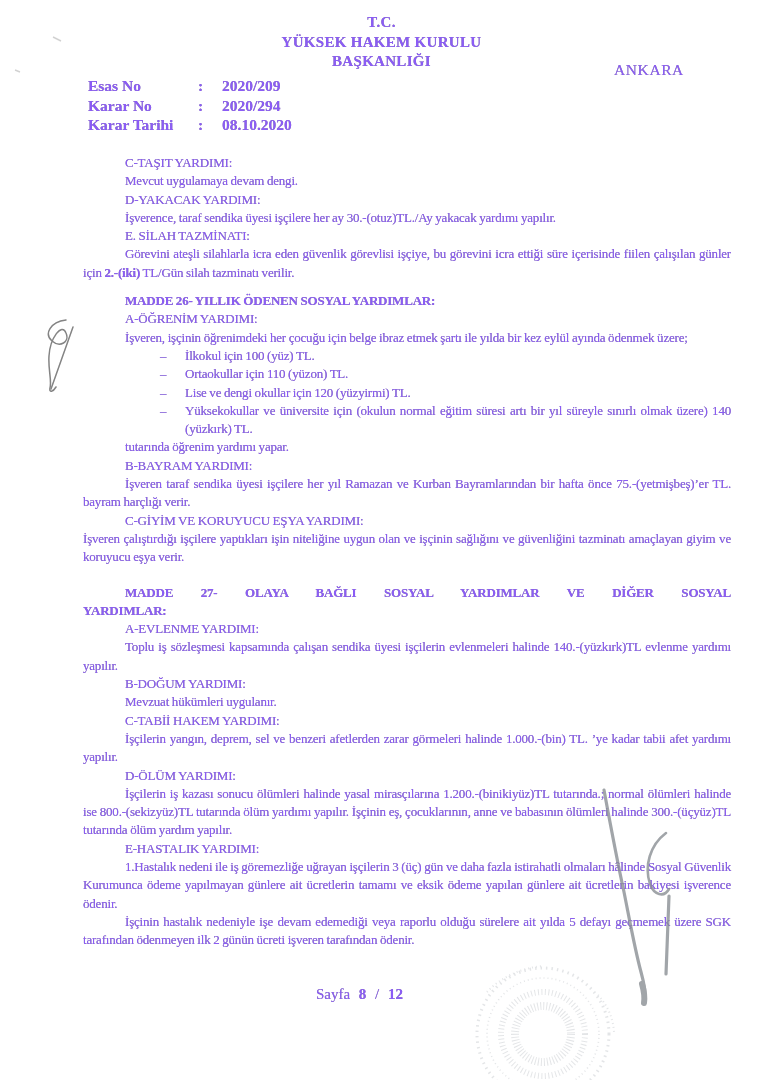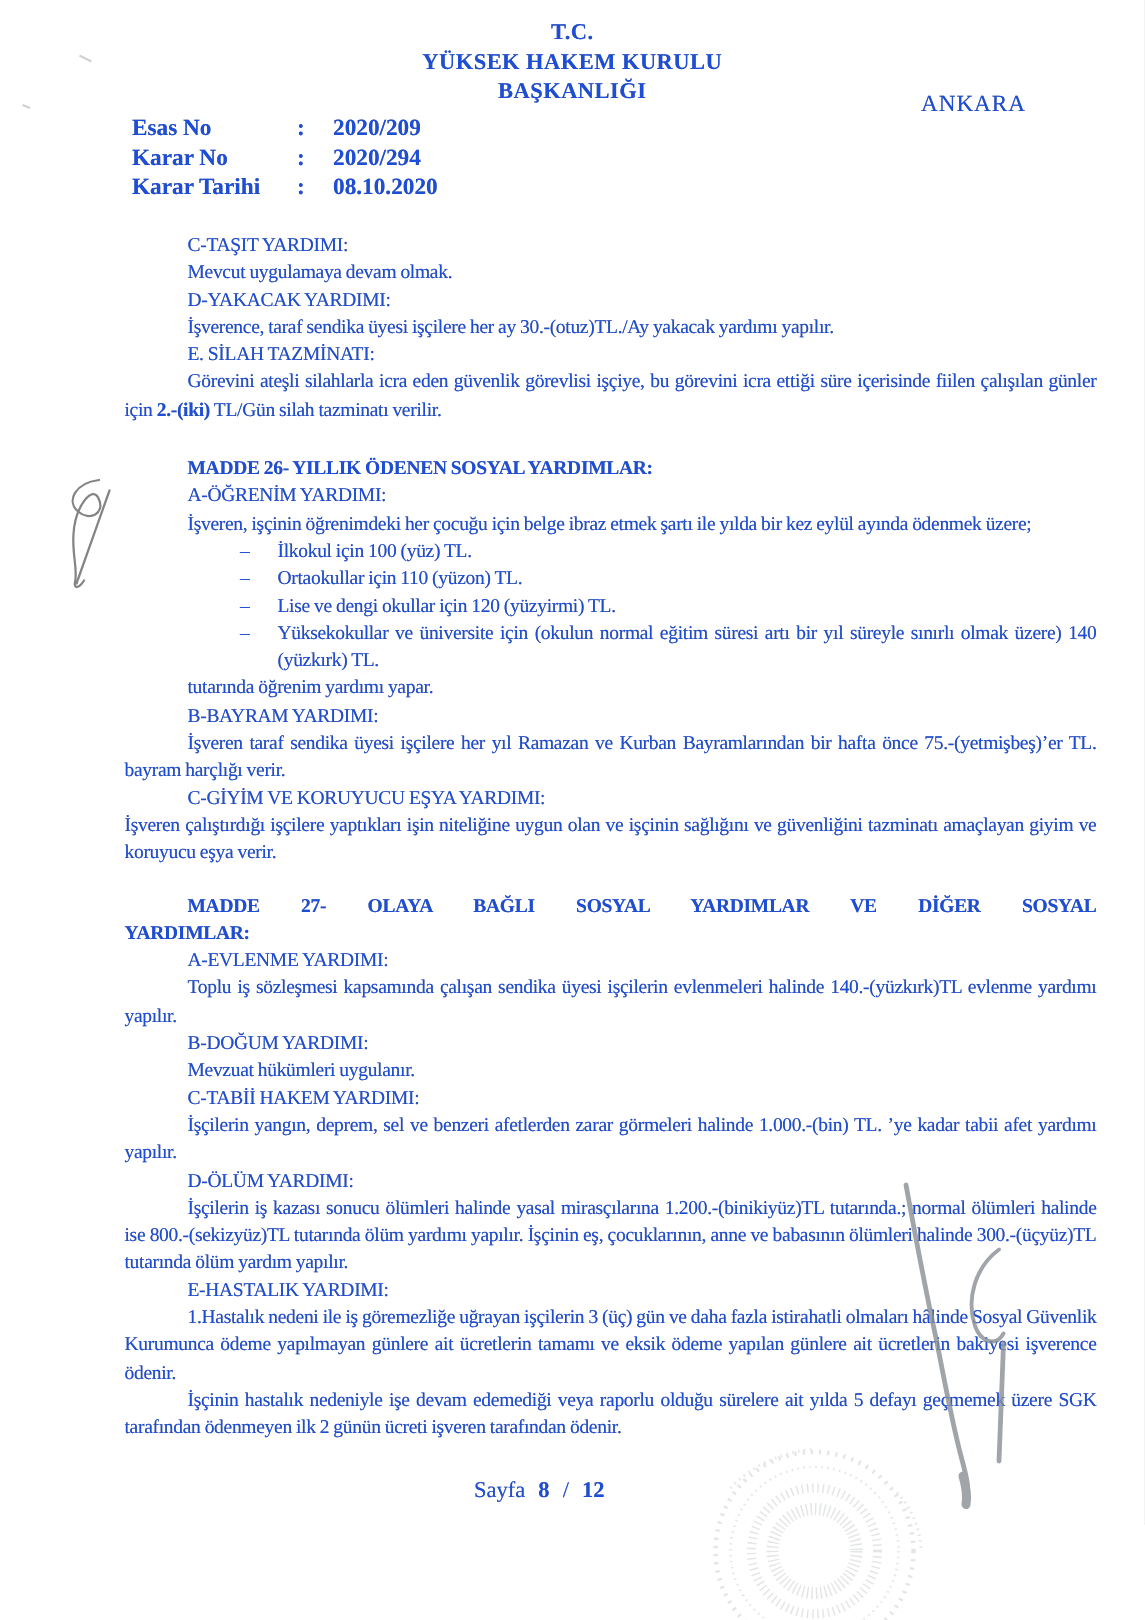--- a/index.html
+++ b/index.html
@@ -1,36 +1,36 @@
 <!DOCTYPE html>
 <html><head>
 <meta charset="utf-8">
 <style>
   html,body { margin:0; padding:0; background:#e9e9e9; }
   .page {
     position:relative; width:763px; height:1080px; background:#ffffff;
     overflow:hidden; font-family:"Liberation Serif","DejaVu Serif",serif;
-    color:#1d4ed8; text-shadow:0 0 0.35px rgba(45,45,45,0.55);
+    color:#8b5cf6; text-shadow:0 0 0.35px rgba(45,45,45,0.55);
   }
   
   .letterhead { position:absolute; top:13px; left:0; width:100%; text-align:center;
     font-weight:bold; font-size:15px; line-height:19.5px; letter-spacing:0.3px; }
   .city { position:absolute; top:61px; left:614px; font-size:15.5px; letter-spacing:0.6px; }
   .meta { position:absolute; top:76px; left:88px; font-weight:bold; font-size:15.5px; }
   .meta-row { display:grid; grid-template-columns:110px 24px auto; line-height:19.6px; }
   
   .body-text { position:absolute; top:154px; left:83px; width:648px;
     font-size:13px; line-height:18.3px; letter-spacing:-0.2px; word-spacing:-0.3px; }
   .h  { text-indent:42px; }
   .pl { text-indent:42px; }
   .p  { text-indent:42px; text-align:justify; }
   .p0 { text-align:justify; }
   .li { position:relative; padding-left:102px; text-align:justify; }
   .li .dash { position:absolute; left:77px; top:0; }
-  .sp1 { margin-top:21px; }
+  .sp1 { margin-top:10px; }
   .sp2 { margin-top:17px; }
   .mb { font-weight:bold; }
   .mb .l1 { display:block; text-indent:42px; text-align:justify; text-align-last:justify; }
   .mb .l2 { display:block; }
   b { font-weight:bold; }
   
   .footer { position:absolute; top:986px; left:0; width:100%; text-align:center;
     font-size:15px; transform:translateX(-22px); }
   .footer span, .footer b { display:inline-block; }
   .footer .m { margin-left:5px; }
@@ -62,21 +62,21 @@
     </div>
     <div class="meta-row">
       <span>Karar Tarihi</span>
       <span>:</span>
       <span>08.10.2020</span>
     </div>
   </div>
 
   <div class="body-text">
     <div class="h">C-TAŞIT YARDIMI:</div>
-    <div class="pl">Mevcut uygulamaya devam olmak.</div>
+    <div class="pl">Mevcut uygulamaya devam dengi.</div>
     <div class="h">D-YAKACAK YARDIMI:</div>
     <div class="p">İşverence, taraf sendika üyesi işçilere her ay 30.-(otuz)TL./Ay yakacak yardımı yapılır.</div>
     <div class="h">E. SİLAH TAZMİNATI:</div>
     <div class="p"><span>Görevini ateşli silahlarla icra eden güvenlik görevlisi işçiye, bu görevini icra ettiği süre içerisinde fiilen çalışılan günler için </span><b>2.-(iki)</b><span> TL/Gün silah tazminatı verilir.</span></div>
 
     <div class="h mb sp1">MADDE 26- YILLIK ÖDENEN SOSYAL YARDIMLAR:</div>
     <div class="h">A-ÖĞRENİM YARDIMI:</div>
     <div class="p">İşveren, işçinin öğrenimdeki her çocuğu için belge ibraz etmek şartı ile yılda bir kez eylül ayında ödenmek üzere;</div>
     <div class="li"><span class="dash">–</span><span>İlkokul için 100 (yüz) TL.</span></div>
     <div class="li"><span class="dash">–</span><span>Ortaokullar için 110 (yüzon) TL.</span></div>

